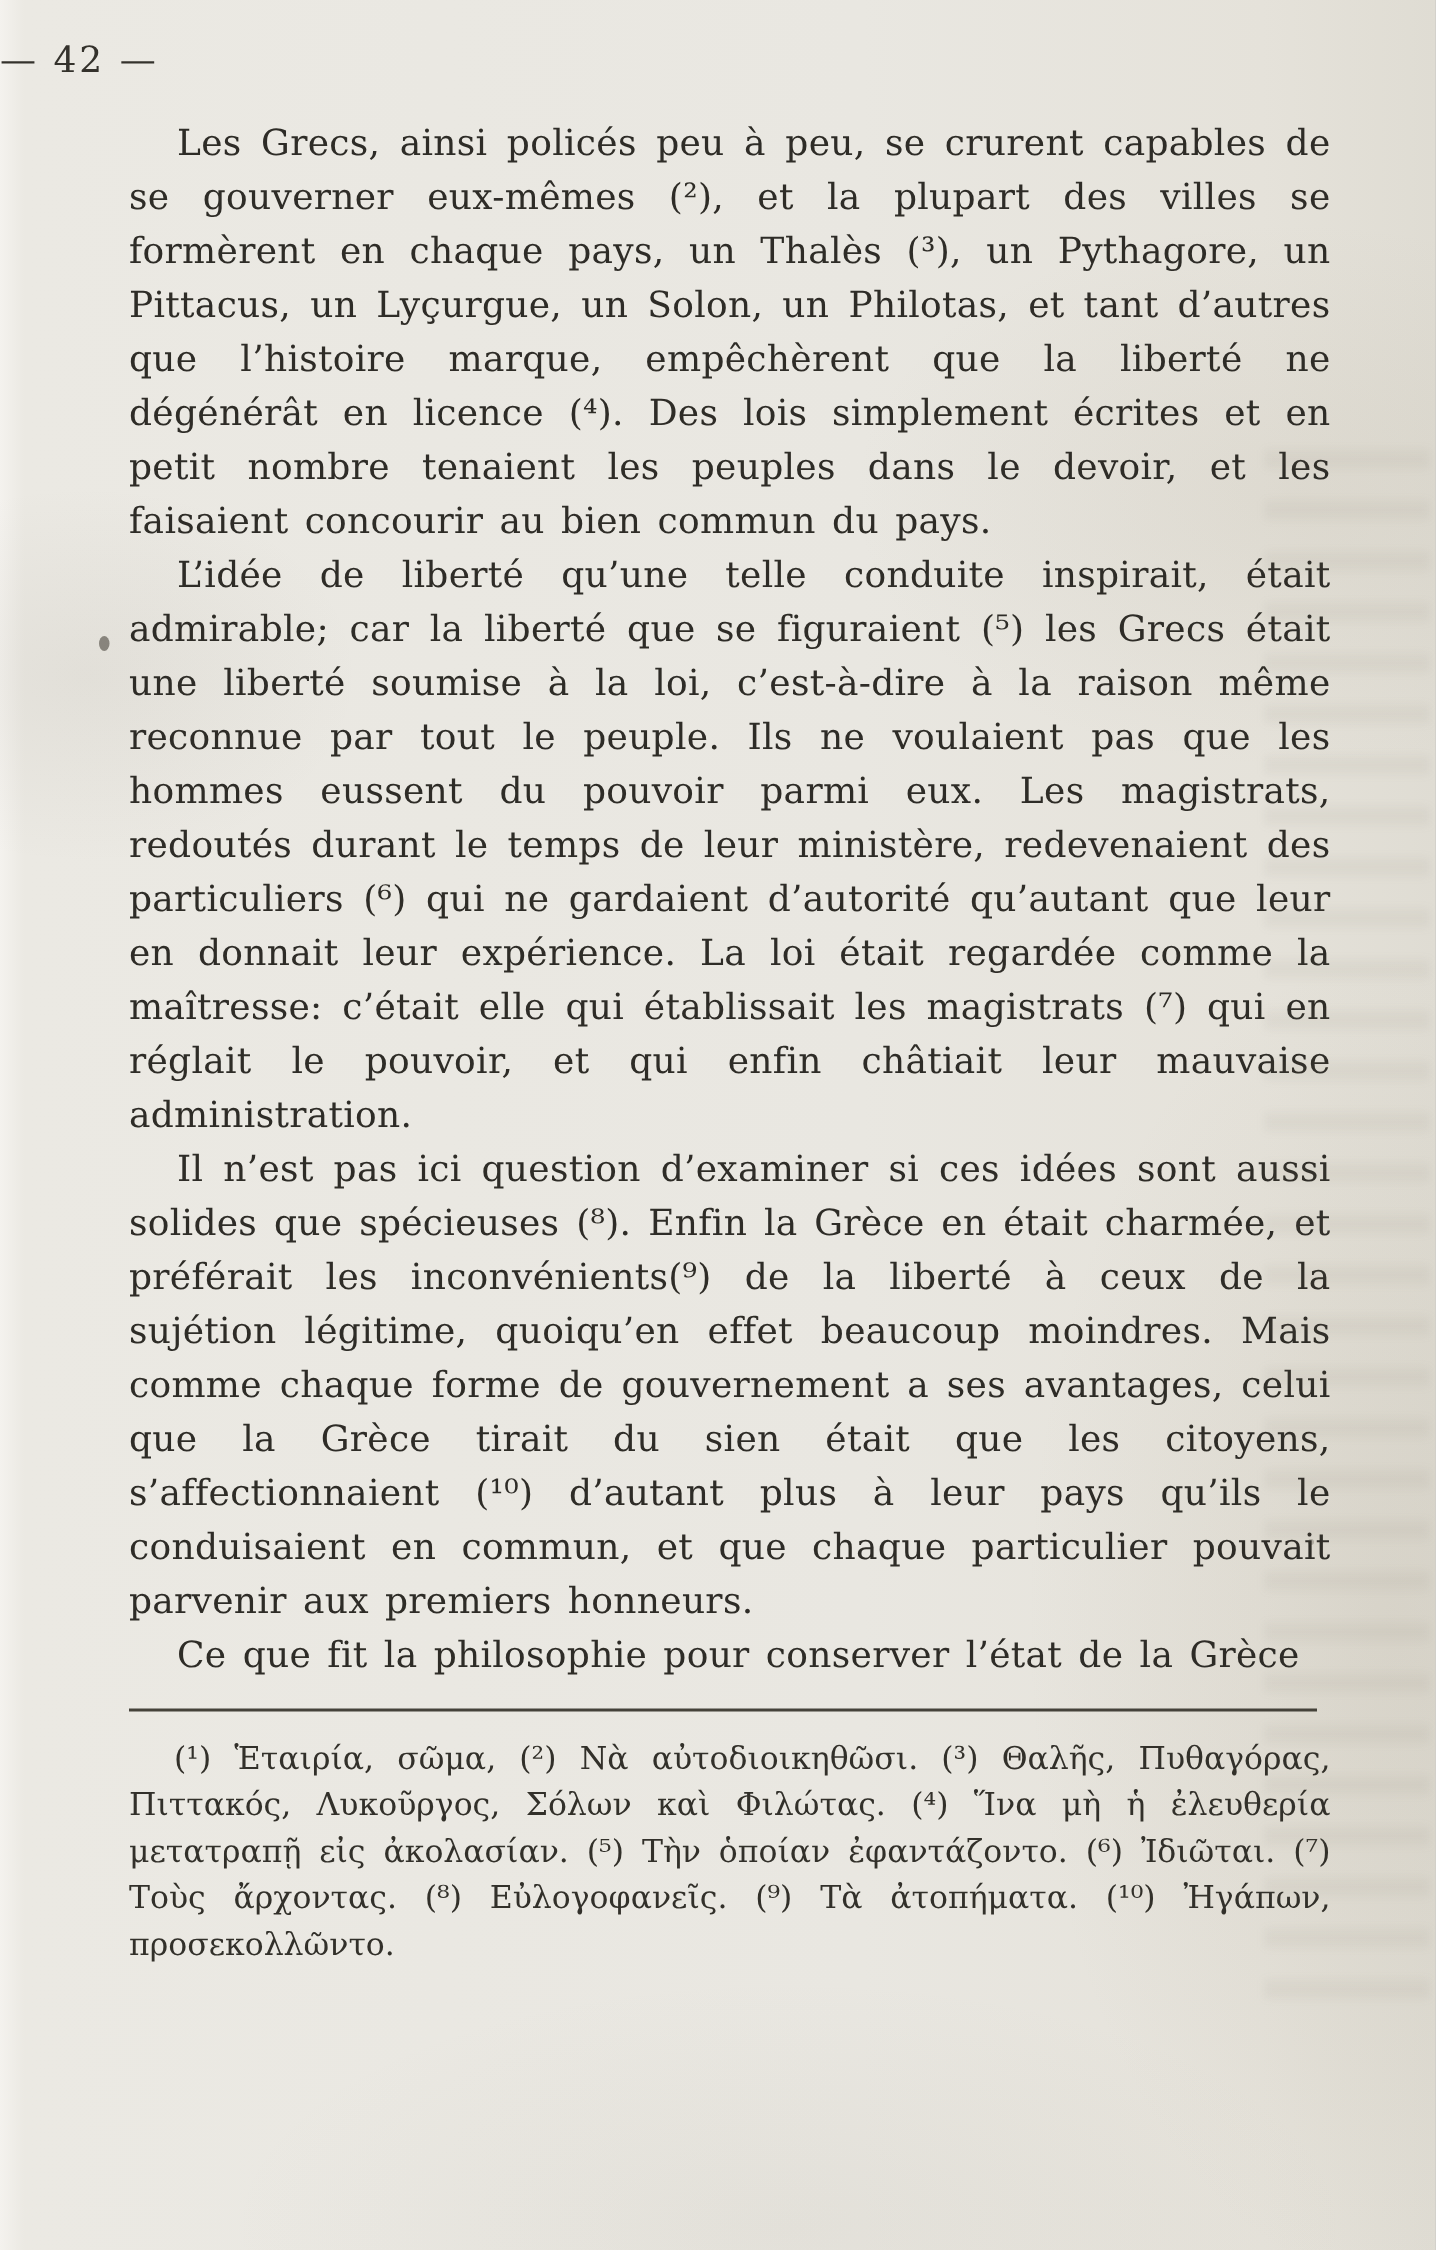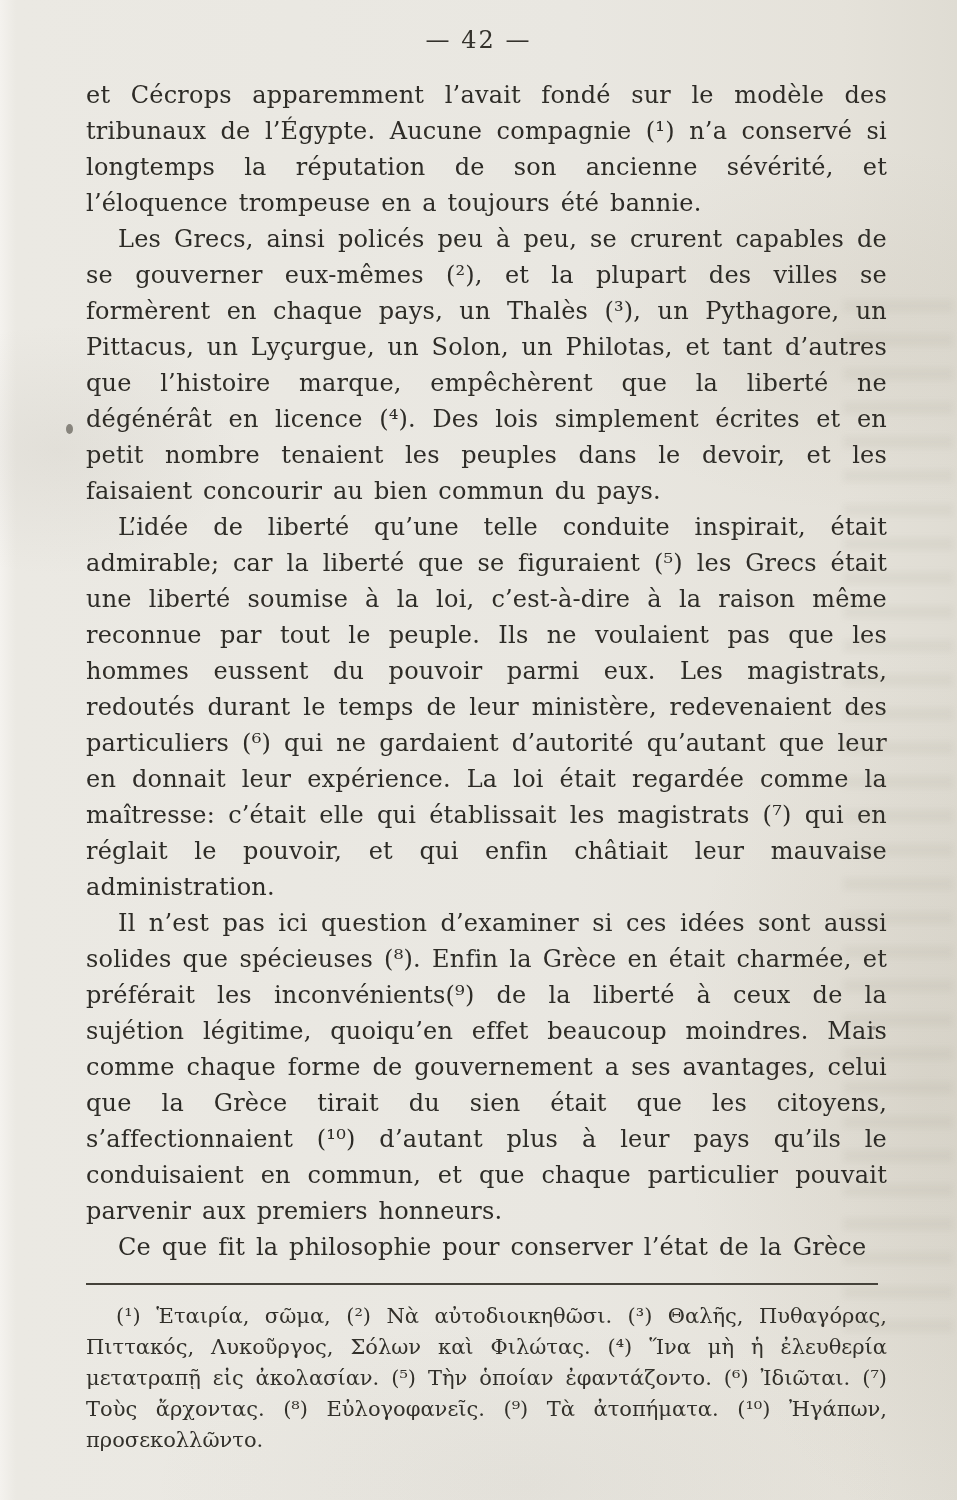--- a/index.html
+++ b/index.html
@@ -35,21 +35,20 @@
     position: absolute;
     background: rgba(60,56,48,0.55);
     border-radius: 50%;
     filter: blur(0.5px);
   }
   .speck.s1 { left: 66px; top: 424px; width: 7px; height: 10px; }
   .speck.s2 { left: 872px; top: 1026px; width: 4px; height: 4px; opacity:.5; }
 
   .page-number {
     padding-top: 25px;
-    text-align: center;
     font-size: 24px;
     line-height: 30px;
     letter-spacing: 2px;
     color: #34322c;
   }
   .body-text {
     margin: 22px 70px 0 86px;
     font-size: 24px;
     line-height: 36px;
     text-align: justify;
@@ -80,21 +79,20 @@
 
 <div class="scan">
 
   <div class="bleed"></div>
   <div class="speck s1"></div>
   <div class="speck s2"></div>
 
   <div class="page-number">— 42 —</div>
 
   <div class="body-text">
-    <p class="continued">et Cécrops apparemment l’avait fondé sur le modèle des tribunaux de l’Égypte. Aucune compagnie (¹) n’a conservé si longtemps la réputation de son ancienne sévérité, et l’éloquence trompeuse en a toujours été bannie.</p>
     <p>Les Grecs, ainsi policés peu à peu, se crurent capables de se gouverner eux-mêmes (²), et la plupart des villes se formèrent en chaque pays, un Thalès (³), un Pythagore, un Pittacus, un Lyçurgue, un Solon, un Philotas, et tant d’autres que l’histoire marque, empêchèrent que la liberté ne dégénérât en licence (⁴). Des lois simplement écrites et en petit nombre tenaient les peuples dans le devoir, et les faisaient concourir au bien commun du pays.</p>
     <p>L’idée de liberté qu’une telle conduite inspirait, était admirable; car la liberté que se figuraient (⁵) les Grecs était une liberté soumise à la loi, c’est-à-dire à la raison même reconnue par tout le peuple. Ils ne voulaient pas que les hommes eussent du pouvoir parmi eux. Les magistrats, redoutés durant le temps de leur ministère, redevenaient des particuliers (⁶) qui ne gardaient d’autorité qu’autant que leur en donnait leur expérience. La loi était regardée comme la maîtresse: c’était elle qui établissait les magistrats (⁷) qui en réglait le pouvoir, et qui enfin châtiait leur mauvaise administration.</p>
     <p>Il n’est pas ici question d’examiner si ces idées sont aussi solides que spécieuses (⁸). Enfin la Grèce en était charmée, et préférait les inconvénients(⁹) de la liberté à ceux de la sujétion légitime, quoiqu’en effet beaucoup moindres. Mais comme chaque forme de gouvernement a ses avantages, celui que la Grèce tirait du sien était que les citoyens, s’affectionnaient (¹⁰) d’autant plus à leur pays qu’ils le conduisaient en commun, et que chaque particulier pouvait parvenir aux premiers honneurs.</p>
     <p>Ce que fit la philosophie pour conserver l’état de la Grèce</p>
   </div>
 
   <div class="footnote-rule"></div>
 
   <div class="footnotes">(¹) Ἑταιρία, σῶμα, (²) Νὰ αὐτοδιοικηθῶσι. (³) Θαλῆς, Πυθαγόρας, Πιττακός, Λυκοῦργος, Σόλων καὶ Φιλώτας. (⁴) Ἵνα μὴ ἡ ἐλευθερία μετατραπῇ εἰς ἀκολασίαν. (⁵) Τὴν ὁποίαν ἐφαντάζοντο. (⁶) Ἰδιῶται. (⁷) Τοὺς ἄρχοντας. (⁸) Εὐλογοφανεῖς. (⁹) Τὰ ἀτοπήματα. (¹⁰) Ἠγάπων, προσεκολλῶντο.</div>
 

